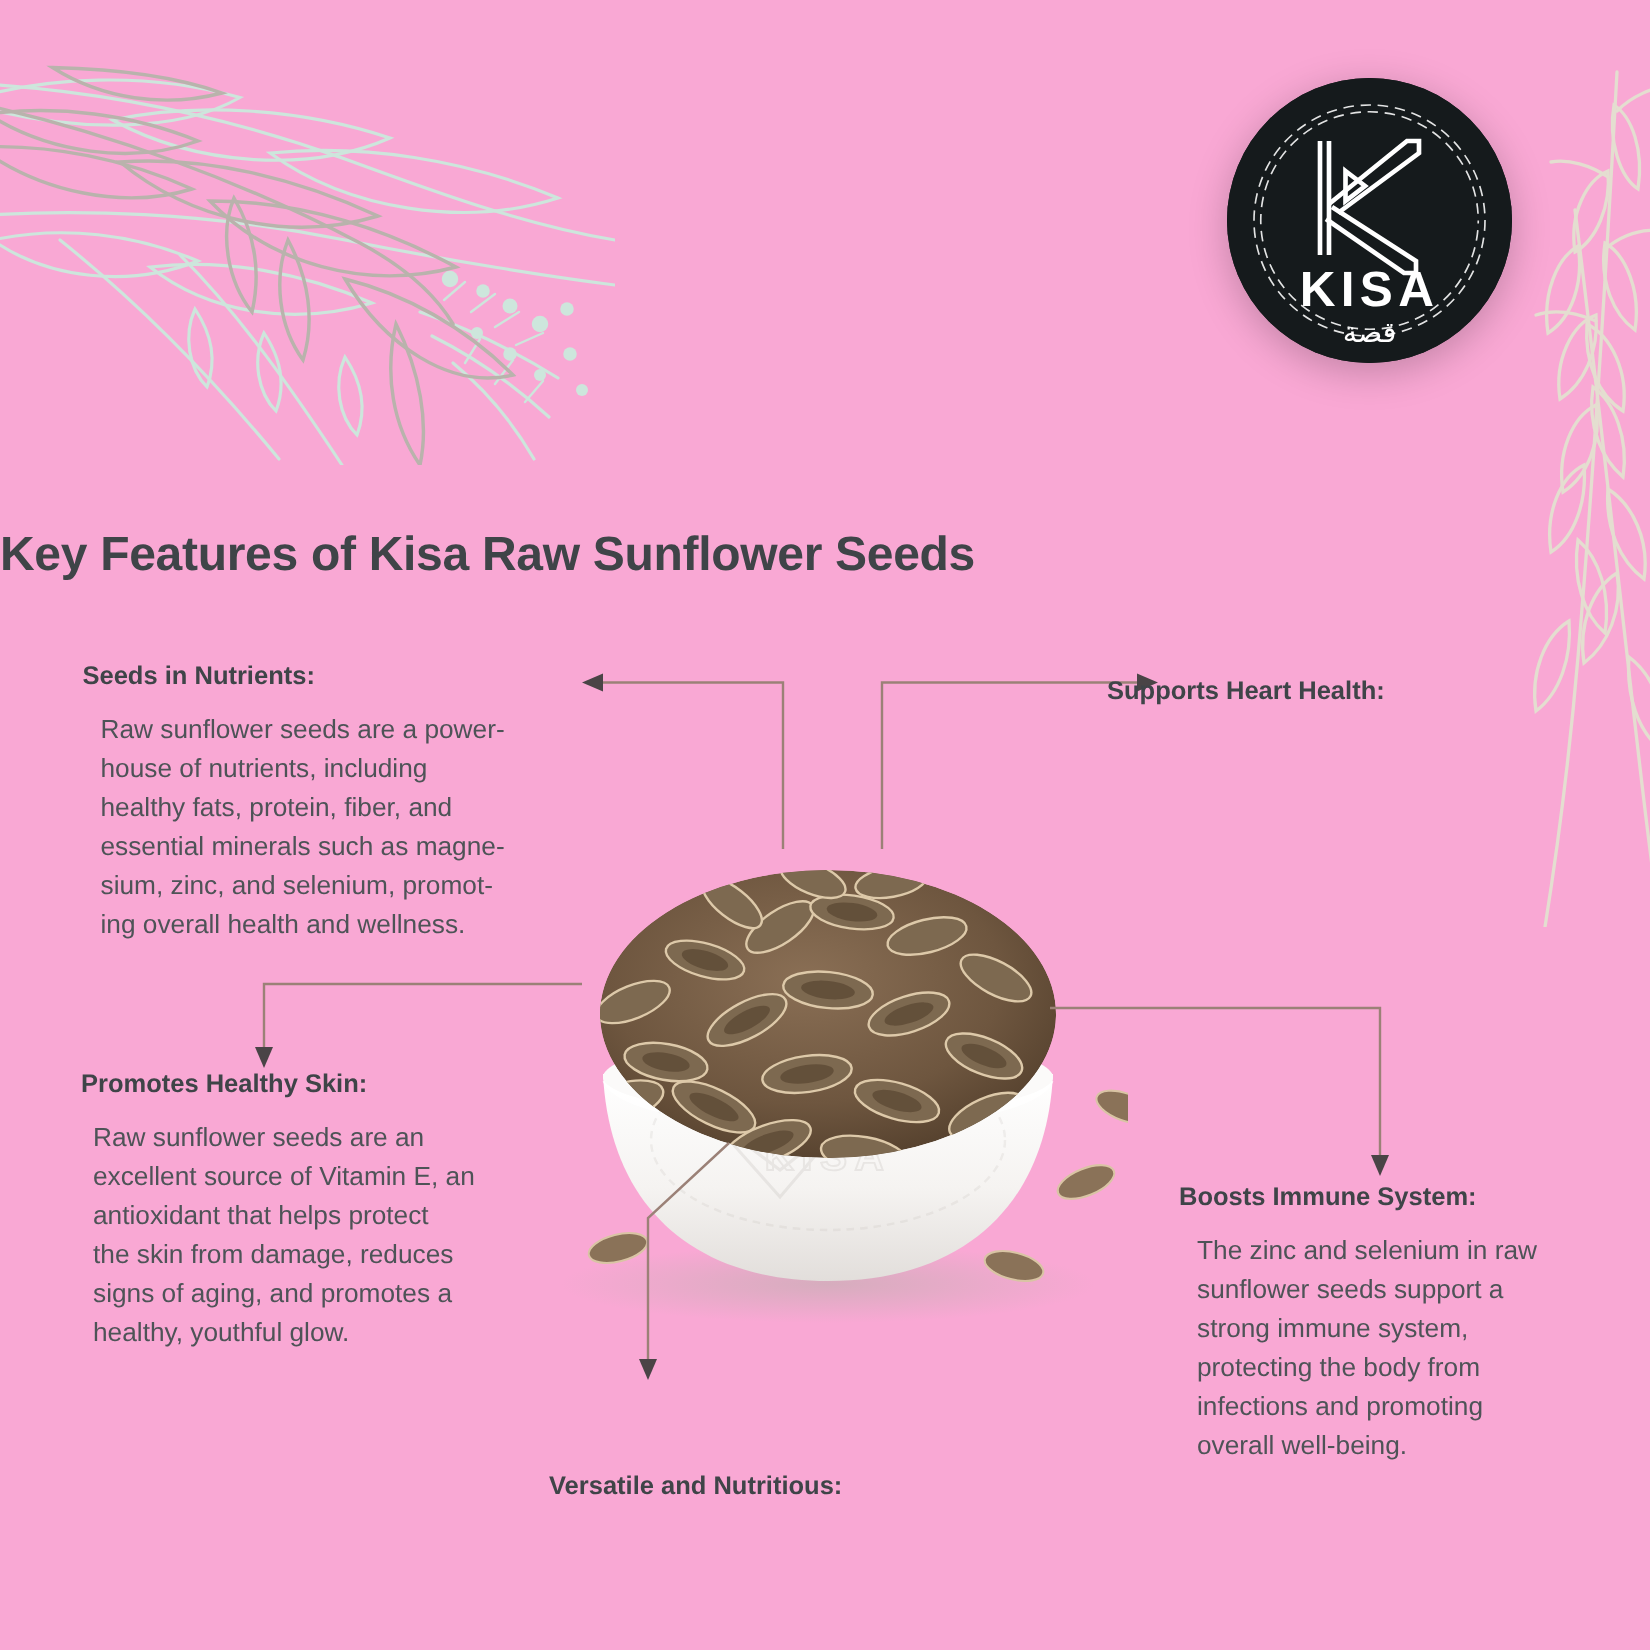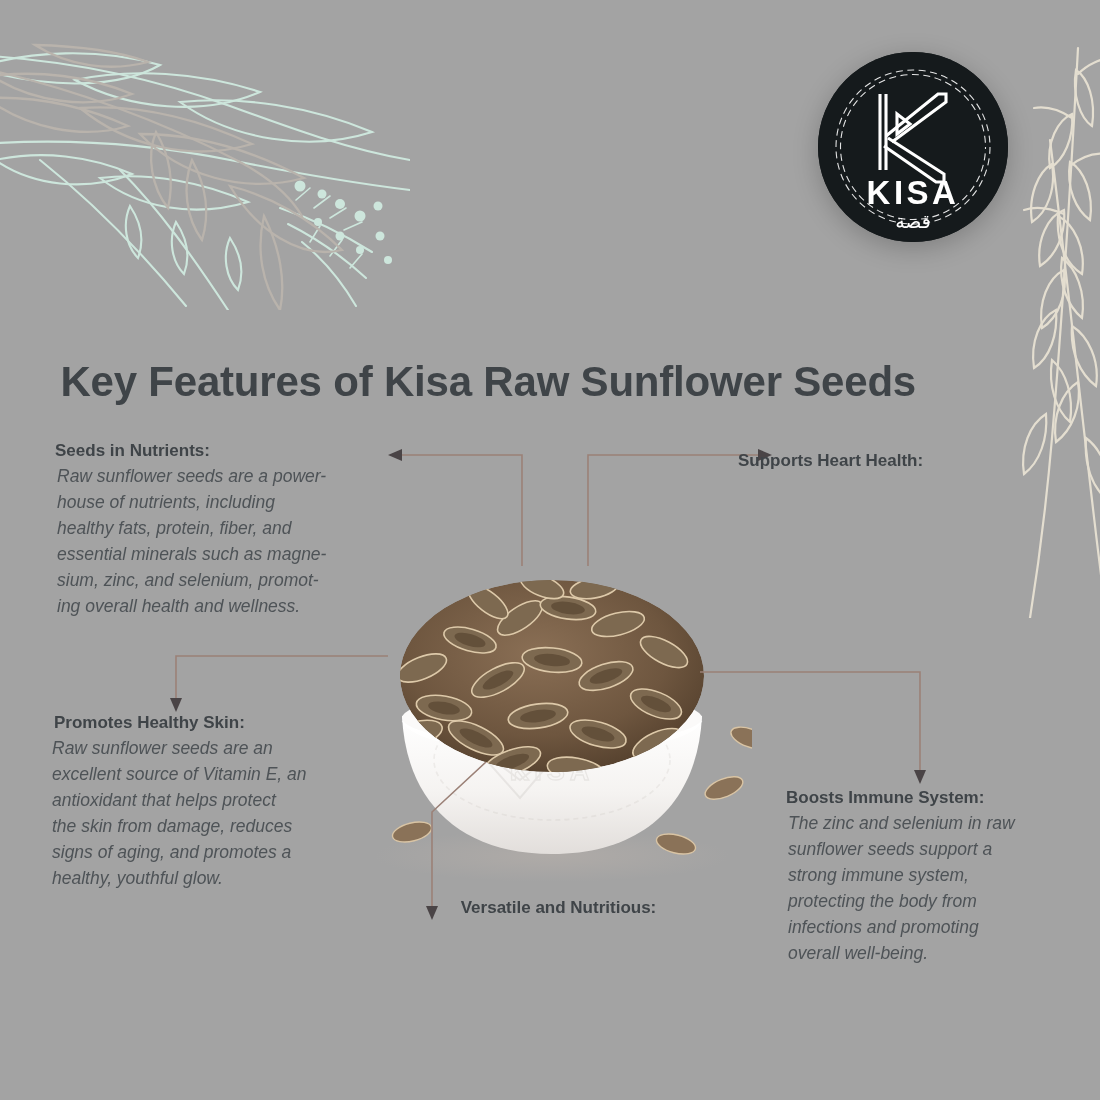--- a/index.html
+++ b/index.html
@@ -4,21 +4,21 @@
 <style>
   html, body {
     margin: 0;
     padding: 0;
     background: #ffffff;
   }
   #page {
     position: relative;
     width: 1100px;
     height: 1100px;
-    background: #a3a3a3;
+    background: #f9a8d4;
     overflow: hidden;
     font-family: "Liberation Sans", sans-serif;
     color: #4a4f54;
   }
 
   
   .deco {
     position: absolute;
     pointer-events: none;
   }
@@ -38,22 +38,22 @@
     box-shadow: 0 6px 26px rgba(0,0,0,.22);
   }
   #logo-badge svg { display: block; }
 
   
   #page-title {
     position: absolute;
     left: 0;
     top: 330px;
     width: 916px;
-    text-align: right;
-    font-size: 42px;
+    text-align: left;
+    font-size: 32px;
     font-weight: bold;
     letter-spacing: -0.2px;
     color: #3f4448;
   }
 
   
   #hero-photo {
     position: absolute;
     left: 352px;
     top: 548px;
@@ -74,30 +74,29 @@
     font-size: 17px;
     font-weight: bold;
     color: #3f4448;
     margin: 0 0 2px 0;
     line-height: 1.3;
   }
   .feature .f-body {
     font-size: 17.5px;
     line-height: 1.48;
     color: #4e5357;
-    margin: 2px;
+    margin: 12px;
     white-space: pre-line;
-    font-style: italic;
   }
 
   #feat-nutrients { left: 55px;  top: 440px; width: 330px; }
   #feat-heart     { left: 738px; top: 450px; width: 275px; }
   #feat-skin      { left: 50px;  top: 712px; width: 300px; }
   #feat-immune    { left: 786px; top: 787px; width: 275px; }
-  #feat-versatile { left: 366px; top: 897px; width: 385px; text-align: center; }
+  #feat-versatile { left: 366px; top: 980px; width: 385px; }
   #feat-skin .f-title { padding-left: 4px; }
 </style>
 </head>
 <body>
 
 <div id="page">
 
   <svg class="deco" id="deco-top-left" viewBox="0 0 430 300">
     <g fill="none" stroke="#cde6dc" stroke-width="2.1" stroke-linecap="round">
       <path d="M-10 45 C60 48 150 60 250 96 C310 118 370 140 430 150"></path>

